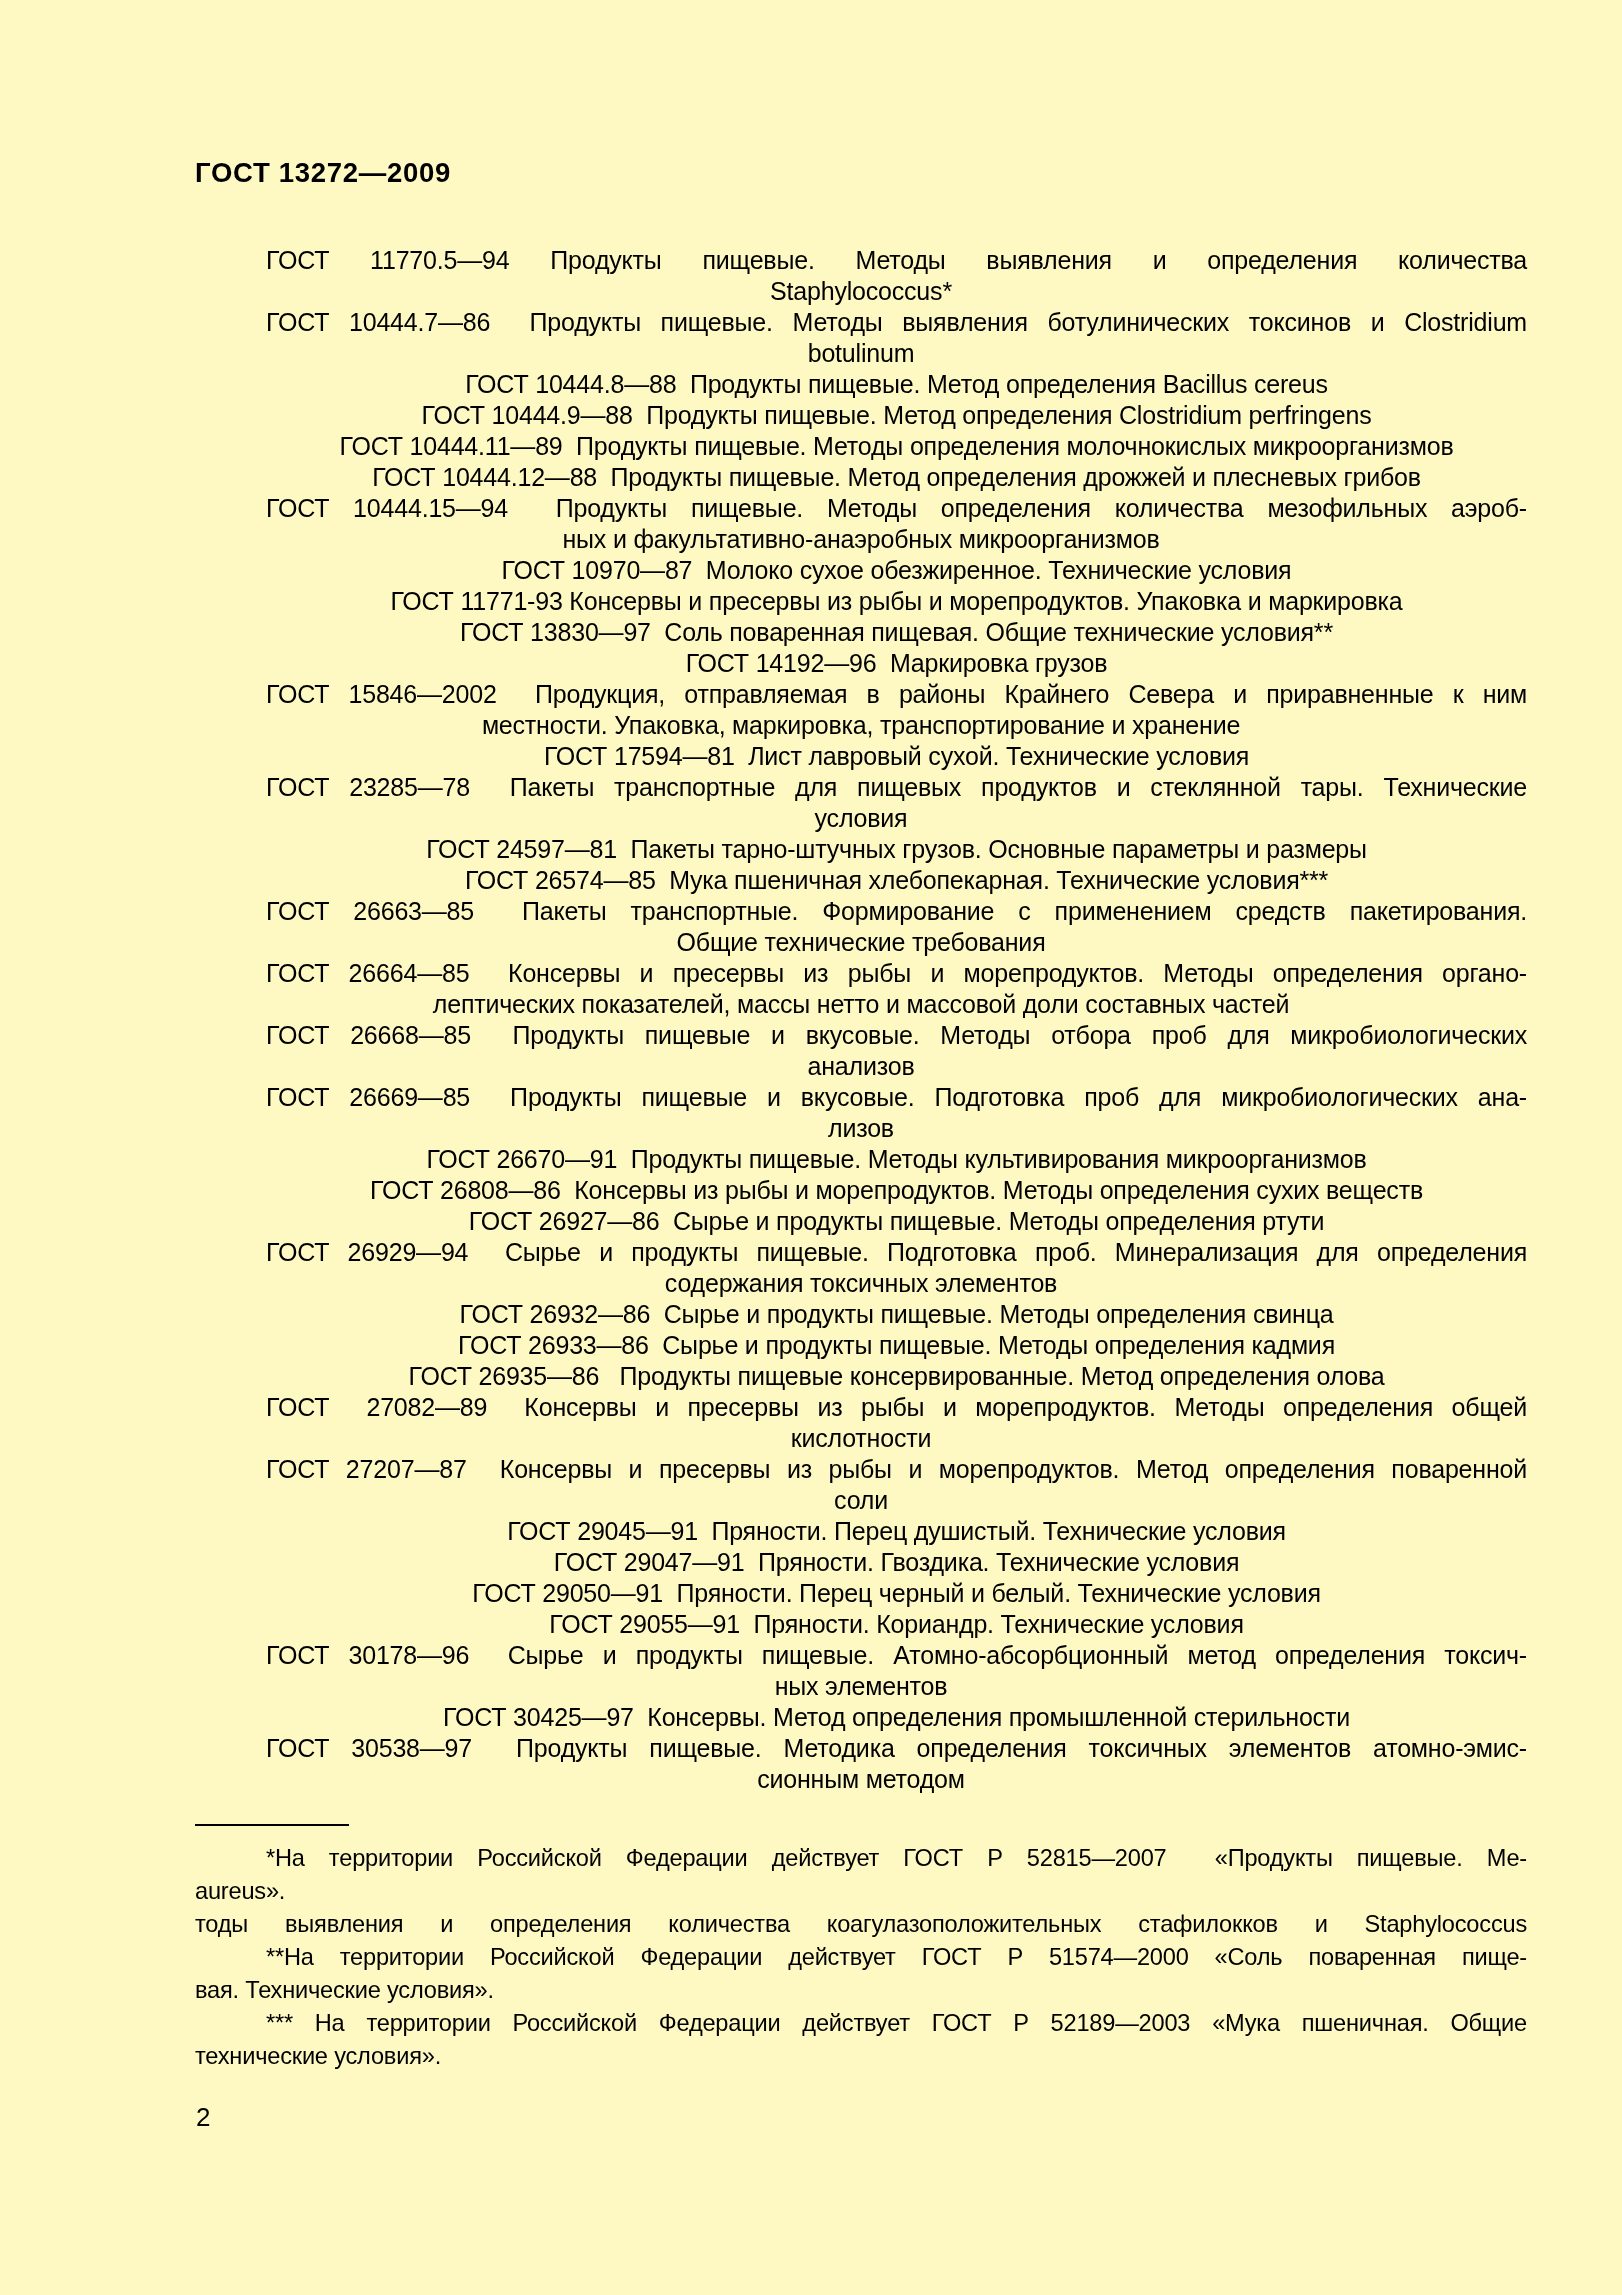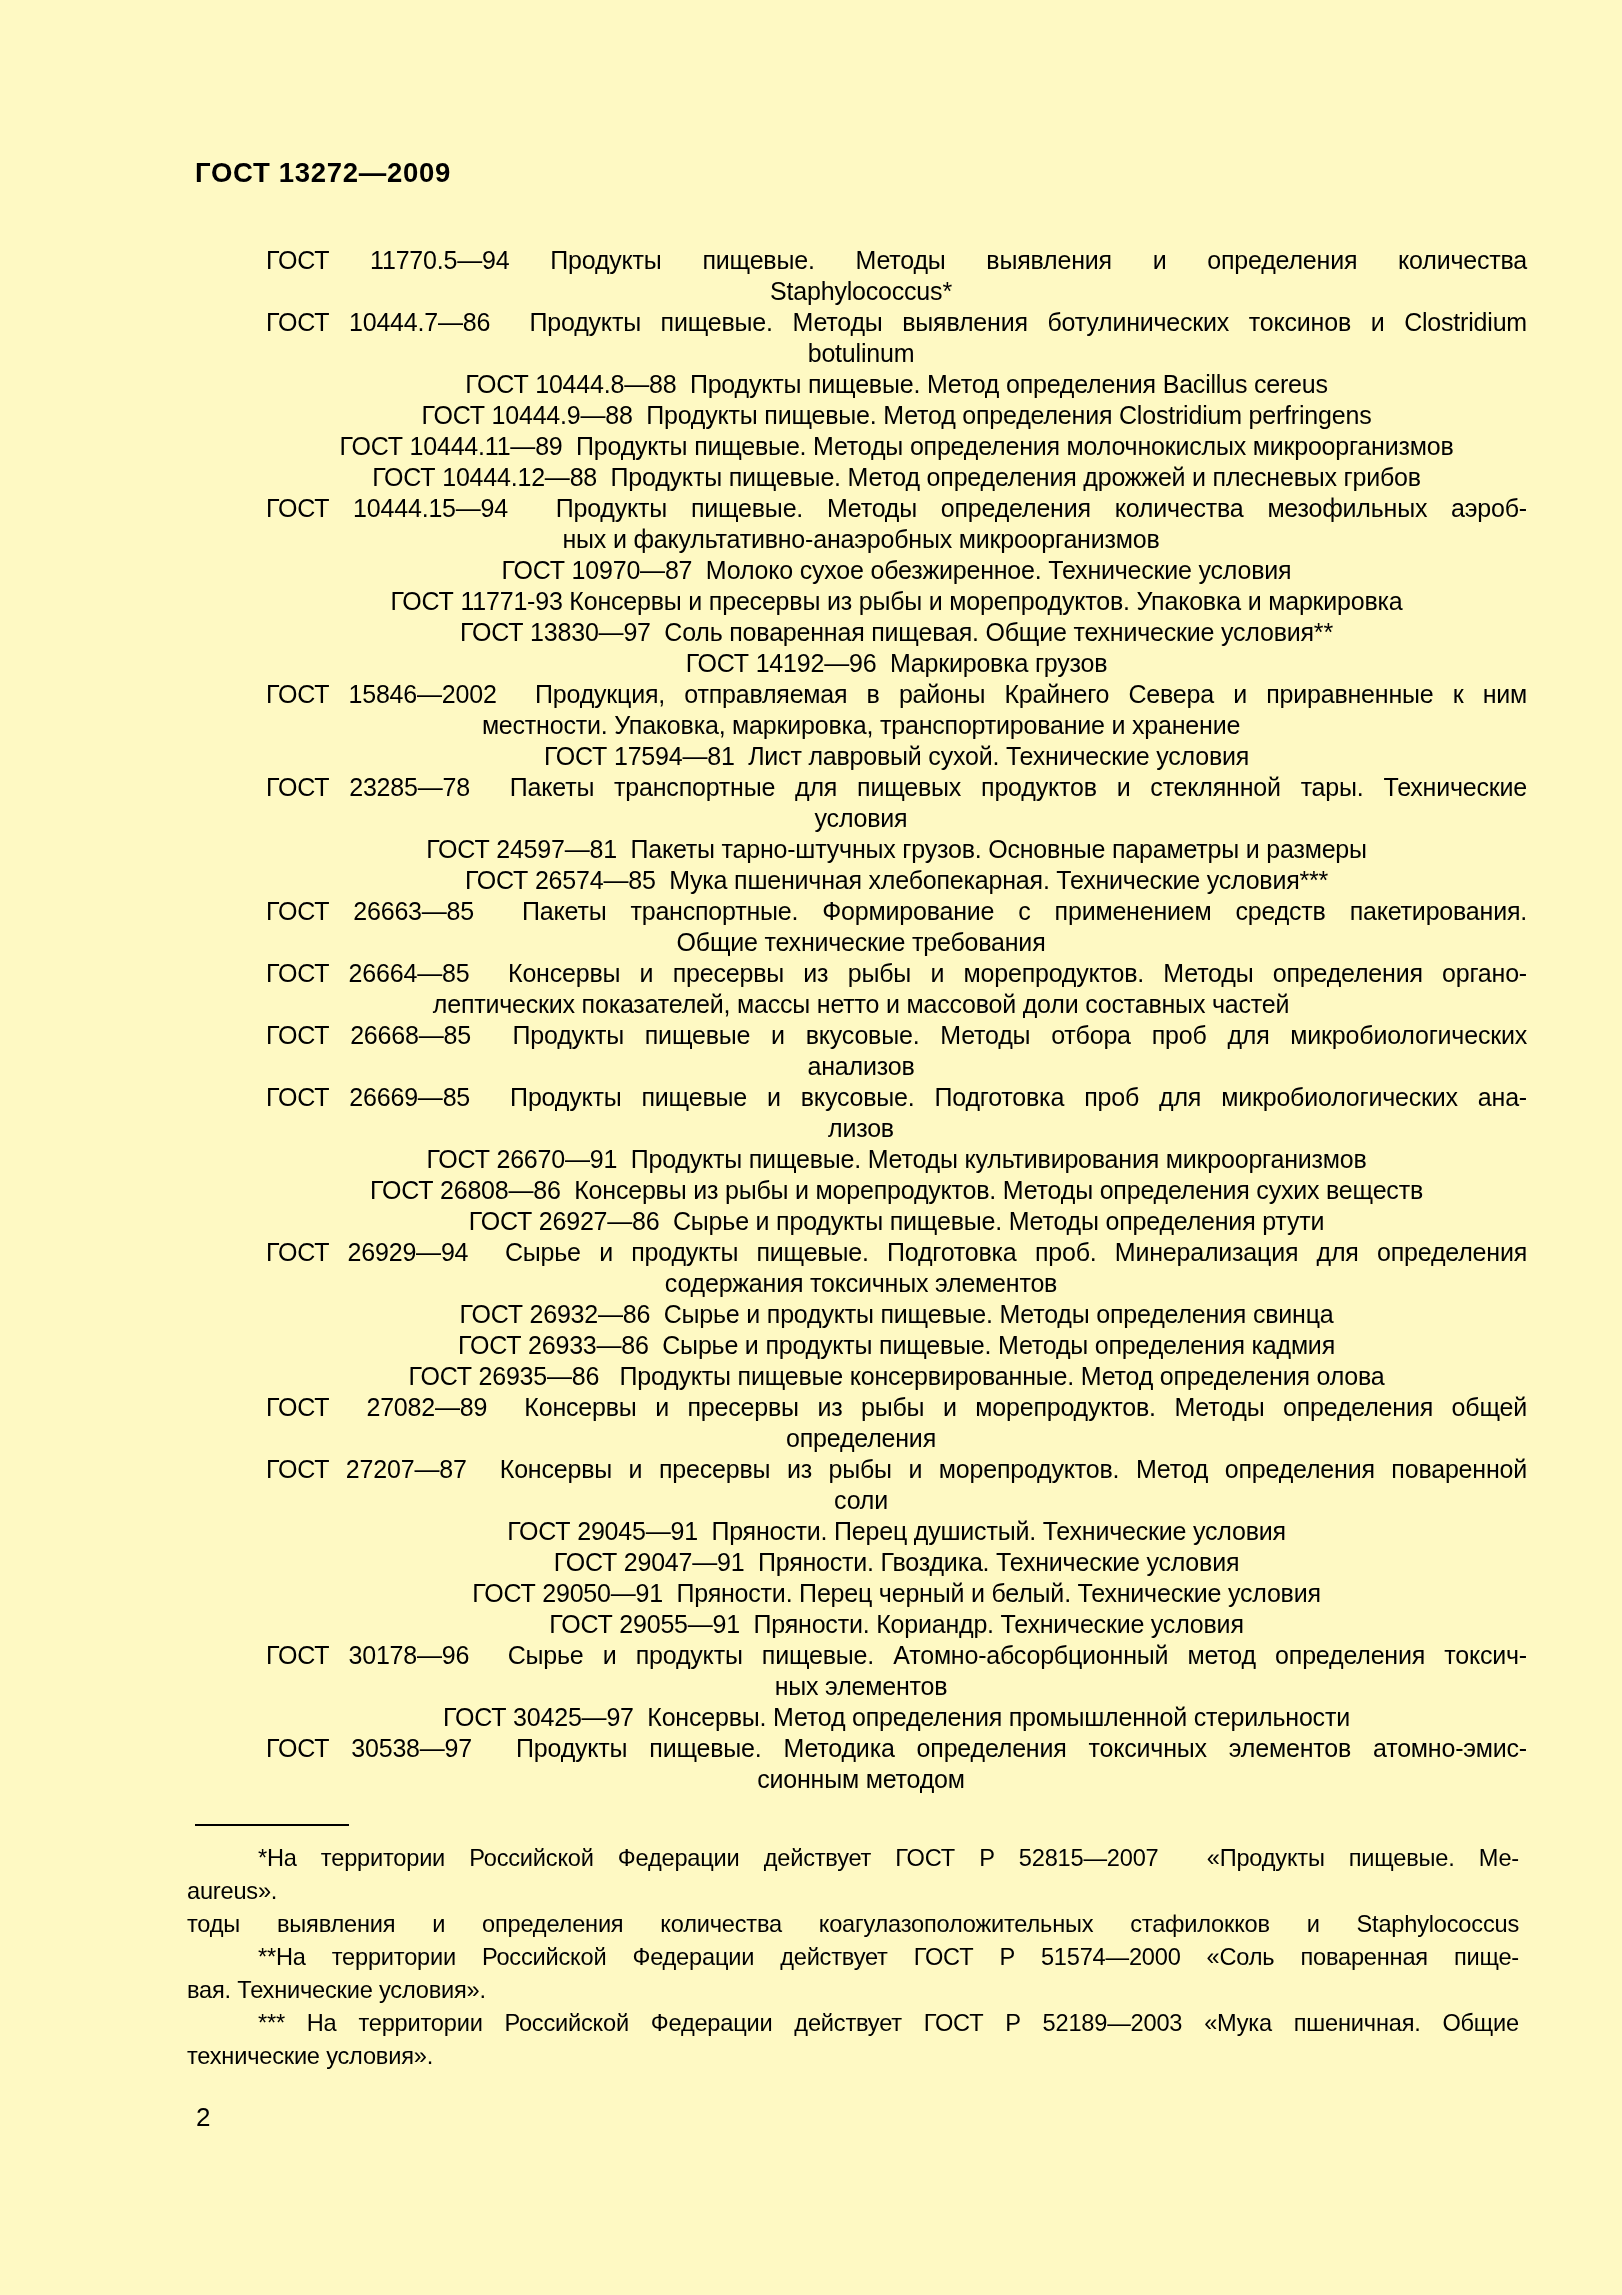--- a/index.html
+++ b/index.html
@@ -31,21 +31,21 @@
   .body-block .line {
     font-size: 25px;
     height: 31px;
     line-height: 31px;
     letter-spacing: -0.2px;
     white-space: normal;
     text-align: center;
   }
   .fn-block {
     position: absolute;
-    left: 187px;
+    left: 195px;
     top: 1842px;
     width: 1332px;
   }
   .fn-block .line {
     font-size: 23.6px;
     height: 33px;
     line-height: 33px;
     letter-spacing: -0.2px;
   }
   .line.ind { text-indent: 71px; }
@@ -105,21 +105,21 @@
       <div class="line">лизов</div>
       <div class="line ind">ГОСТ 26670—91&nbsp; Продукты пищевые. Методы культивирования микроорганизмов</div>
       <div class="line ind">ГОСТ 26808—86&nbsp; Консервы из рыбы и морепродуктов. Методы определения сухих веществ</div>
       <div class="line ind">ГОСТ 26927—86&nbsp; Сырье и продукты пищевые. Методы определения ртути</div>
       <div class="line ind just">ГОСТ 26929—94&nbsp; Сырье и продукты пищевые. Подготовка проб. Минерализация для определения</div>
       <div class="line">содержания токсичных элементов</div>
       <div class="line ind">ГОСТ 26932—86&nbsp; Сырье и продукты пищевые. Методы определения свинца</div>
       <div class="line ind">ГОСТ 26933—86&nbsp; Сырье и продукты пищевые. Методы определения кадмия</div>
       <div class="line ind">ГОСТ 26935—86&nbsp;&nbsp; Продукты пищевые консервированные. Метод определения олова</div>
       <div class="line ind just">ГОСТ&nbsp; 27082—89&nbsp; Консервы и пресервы из рыбы и морепродуктов. Методы определения общей</div>
-      <div class="line">определения</div>
+      <div class="line">кислотности</div>
       <div class="line ind just">ГОСТ 27207—87&nbsp; Консервы и пресервы из рыбы и морепродуктов. Метод определения поваренной</div>
       <div class="line">соли</div>
       <div class="line ind">ГОСТ 29045—91&nbsp; Пряности. Перец душистый. Технические условия</div>
       <div class="line ind">ГОСТ 29047—91&nbsp; Пряности. Гвоздика. Технические условия</div>
       <div class="line ind">ГОСТ 29050—91&nbsp; Пряности. Перец черный и белый. Технические условия</div>
       <div class="line ind">ГОСТ 29055—91&nbsp; Пряности. Кориандр. Технические условия</div>
       <div class="line ind just">ГОСТ 30178—96&nbsp; Сырье и продукты пищевые. Атомно-абсорбционный метод определения токсич-</div>
       <div class="line">ных элементов</div>
       <div class="line ind">ГОСТ 30425—97&nbsp; Консервы. Метод определения промышленной стерильности</div>
       <div class="line ind just">ГОСТ 30538—97&nbsp; Продукты пищевые. Методика определения токсичных элементов атомно-эмис-</div>

